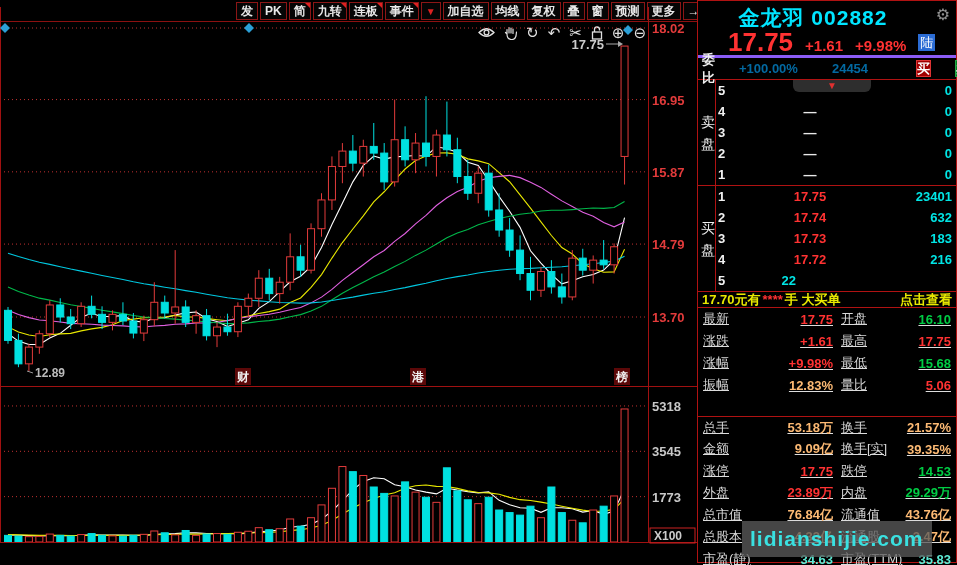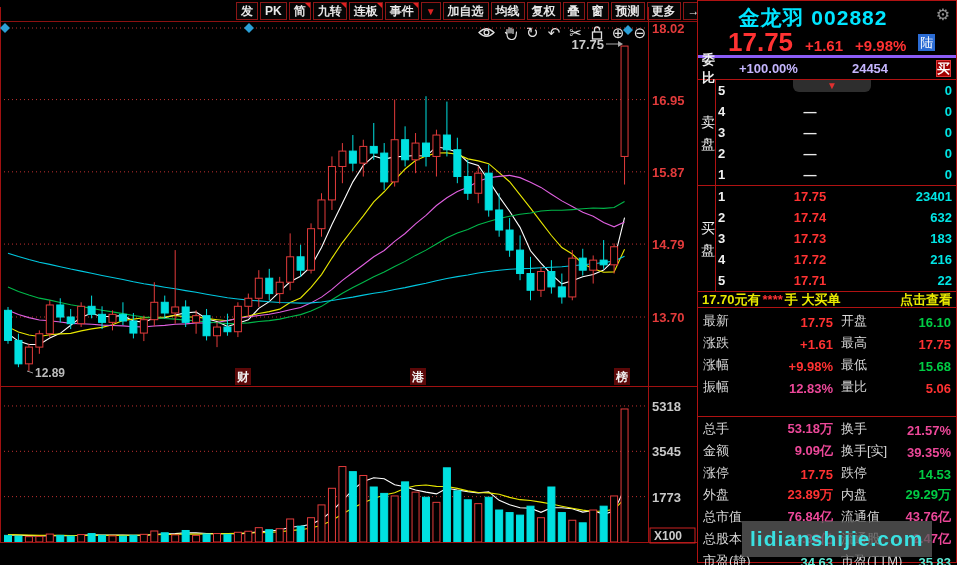--- a/index.html
+++ b/index.html
@@ -34,22 +34,22 @@
                color:#00e5ff; font-size:21px; font-weight:bold; letter-spacing:1px; }
   #gear { position:absolute; right:6px; top:4px; color:#909090; font-size:16px; cursor:pointer; }
   #price-row { position:absolute; left:30px; top:26px; display:flex; align-items:baseline; gap:12px; }
   #last-price { color:#ff3232; font-size:26px; font-weight:bold; }
   #chg, #chg-pct { color:#ff3232; font-size:15px; font-weight:bold; }
   #board-badge { align-self:center; background:#2b6cd4; color:#fff; font-size:13px; padding:0 2px; line-height:17px; }
 
   #weibi-row { position:relative; height:22px; border-bottom:1px solid #b01212;
                display:flex; align-items:center; padding:0 4px; gap:24px; }
   #weibi-label { color:#f0f0f0; font-weight:bold; }
-  #weibi-val, #weibi-num { color:#c4b5fd; font-weight:bold; }
-  #weibi-num { margin-left:30px; }
+  #weibi-val, #weibi-num { color:#0369a1; font-weight:bold; }
+  #weibi-num { margin-left:10px; }
   #weibi-spacer { flex:1; }
   .trade-btn { width:34px; height:17px; display:flex; align-items:center; justify-content:center;
                color:#fff; font-size:13px; font-weight:bold; cursor:pointer; }
   #buy-btn { background:#a00000; border:1px solid #d33; }
   #sell-btn { background:#007d1e; border:1px solid #2a4; }
 
   #orderbook { position:relative; }
   .ob-group { position:relative; }
   .ob-side-label { position:absolute; left:3px; top:50%; transform:translateY(-50%);
                    width:14px; color:#f0f0f0; font-size:14px; line-height:1.6; text-align:center; }
@@ -64,28 +64,28 @@
                   border-radius:0 0 6px 6px; display:flex; align-items:center; justify-content:center; cursor:pointer; }
   #collapse-tab span { color:#e03030; font-size:10px; line-height:10px; font-weight:bold; }
 
   #bigorder-row { height:17px; border-top:1px solid #b01212; border-bottom:1px solid #b01212;
                   display:flex; align-items:center; padding:0 4px; color:#e8e800; font-weight:bold;
                   font-size:13px; white-space:nowrap; cursor:pointer; }
   #bigorder-row .stars { color:#ff3232; margin:0 2px; }
   #bigorder-row .link { margin-left:auto; }
 
   #stats { position:relative; }
-  .st-row { height:22px; display:flex; align-items:flex-end; padding:0 5px; }
+  .st-row { height:22px; display:flex; align-items:center; padding:0 5px;text-decoration:underline; }
   .st-row.sep-top { border-top:1px solid #b01212;margin-top:20px; }
   .st-label { color:#d8d8d8; }
   .st-l1 { width:58px; }
   .st-v1 { width:72px; text-align:right; font-weight:bold; }
   .st-l2 { width:62px; margin-left:8px; }
   .st-v2 { flex:1; text-align:right; font-weight:bold; }
-  .v-red { color:#ff3232; } .v-green { color:#00cc44; } .v-cyan { color:#ec4899; } .v-white { color:#5eead4; }
+  .v-red { color:#ff3232; } .v-green { color:#00cc44; } .v-cyan { color:#fdba74; } .v-white { color:#5eead4; }
 
   #watermark { position:absolute; left:44px; top:520px; background:rgba(90,90,90,0.78);
                color:#3ae0e0; font-size:21px; font-weight:bold; padding:6px 8px; letter-spacing:1px; }
 </style>
 </head>
 <body>
 
 <div id="app">
 
   <div id="toolbar-row1">
@@ -434,21 +434,20 @@
               <span class="ob-price red">17.73</span>
               <span class="ob-vol">183</span>
             </div>
             <div class="ob-row">
               <span class="ob-level">4</span>
               <span class="ob-price red">17.72</span>
               <span class="ob-vol">216</span>
             </div>
             <div class="ob-row">
               <span class="ob-level">5</span>
-              <span class="ob-price red">17.71</span>
               <span class="ob-vol">22</span>
             </div>
           </div>
       </div>
     </div>
 
     <div id="bigorder-row">
       <span>17.70元有</span>
       <span class="stars">****</span>
       <span>手 大买单</span>

